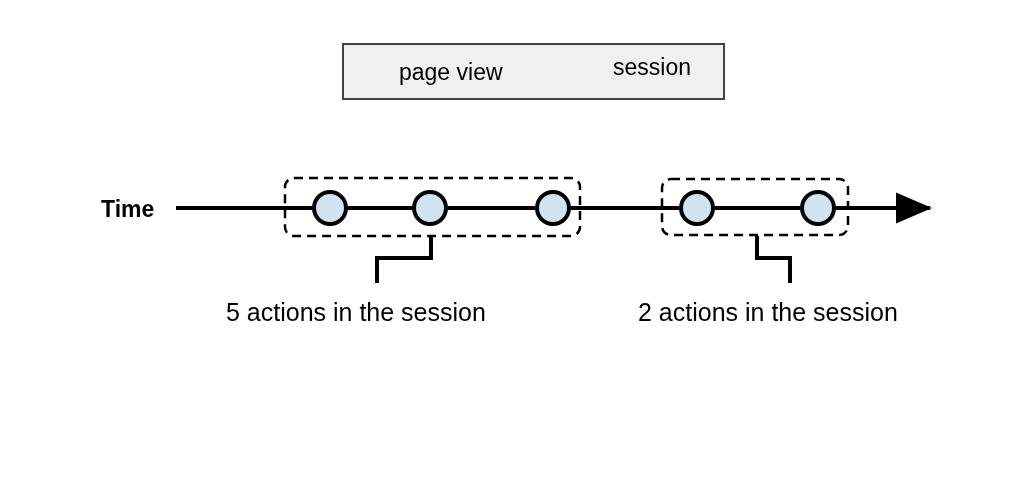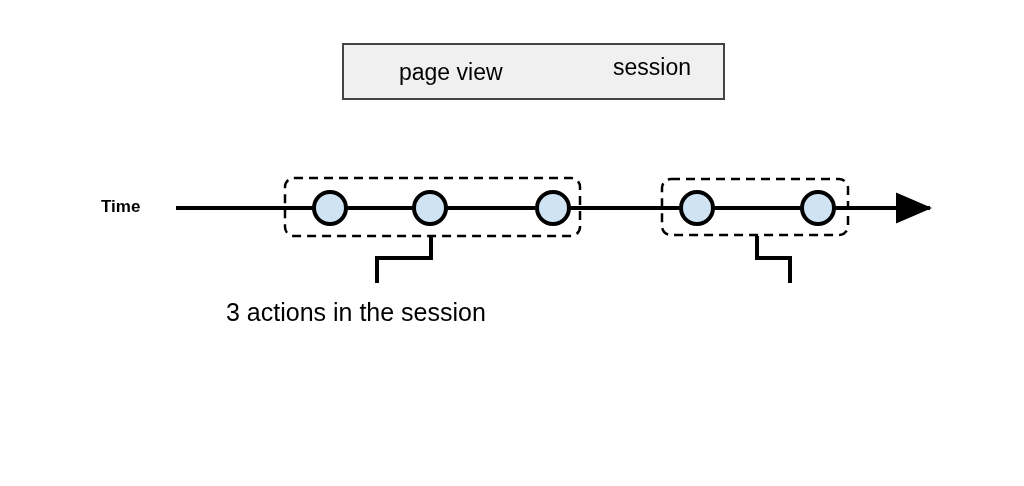--- a/index.html
+++ b/index.html
@@ -32,21 +32,21 @@
     position: absolute;
     white-space: nowrap;
     color: #000000;
     line-height: 1;
   }
   .legend-label {
     font-size: 23px;
     font-weight: 400;
   }
   .axis-label {
-    font-size: 17px;
+    font-size: 23px;
     font-weight: bold;
   }
   .caption {
     font-size: 25px;
     font-weight: 400;
   }
   #legend-box-el {
     position: absolute;
     left: 342px;
     top: 43px;
@@ -109,16 +109,17 @@
   </svg>
 
   <div id="legend-box-el"></div>
 
   <div class="txt legend-label" style="left:399px; top:61px;">page view</div>
 
   <div class="txt legend-label" style="left:613px; top:56px;">session</div>
 
   <div class="txt axis-label" style="left:101px; top:198px;">Time</div>
 
-  <div class="txt caption" style="left:226px; top:300px;">3 actions in the session</div>
+  <div class="txt caption" style="left:226px; top:300px;">5 actions in the session</div>
 
+  <div class="txt caption" style="left:638px; top:300px;">2 actions in the session</div>
 
 </div>
 
 </body></html>

